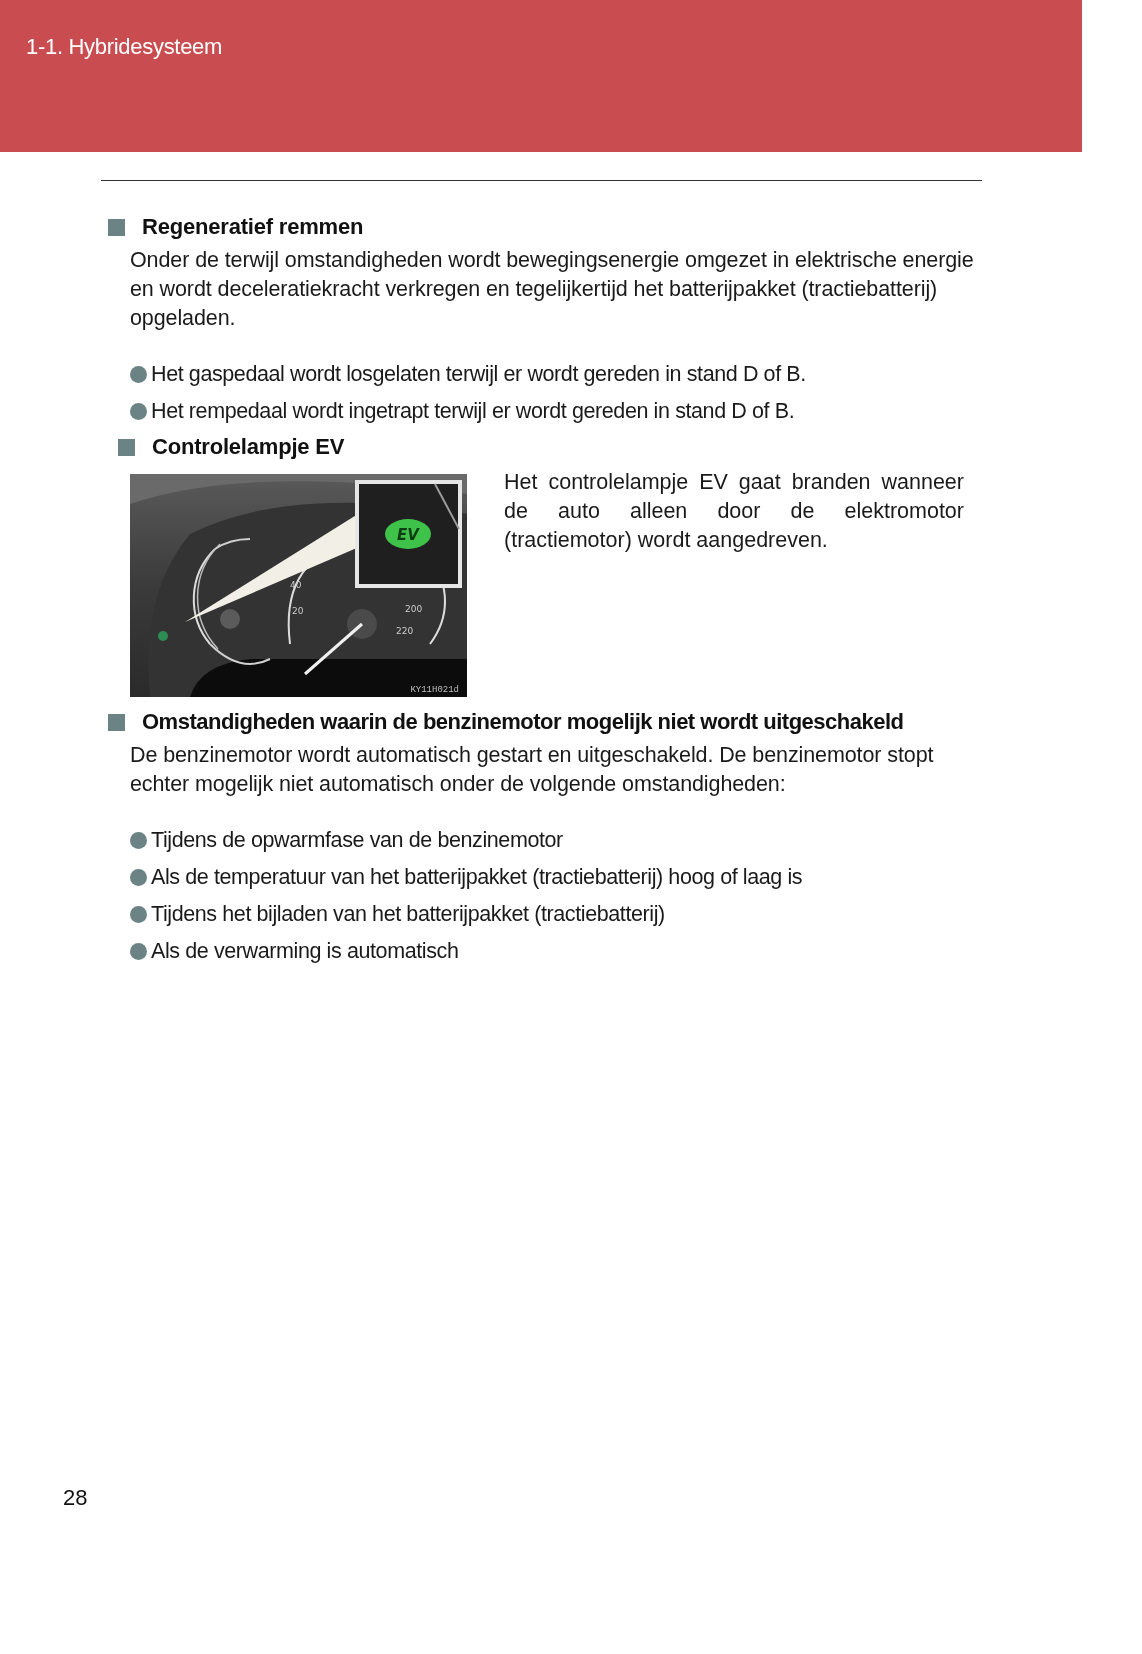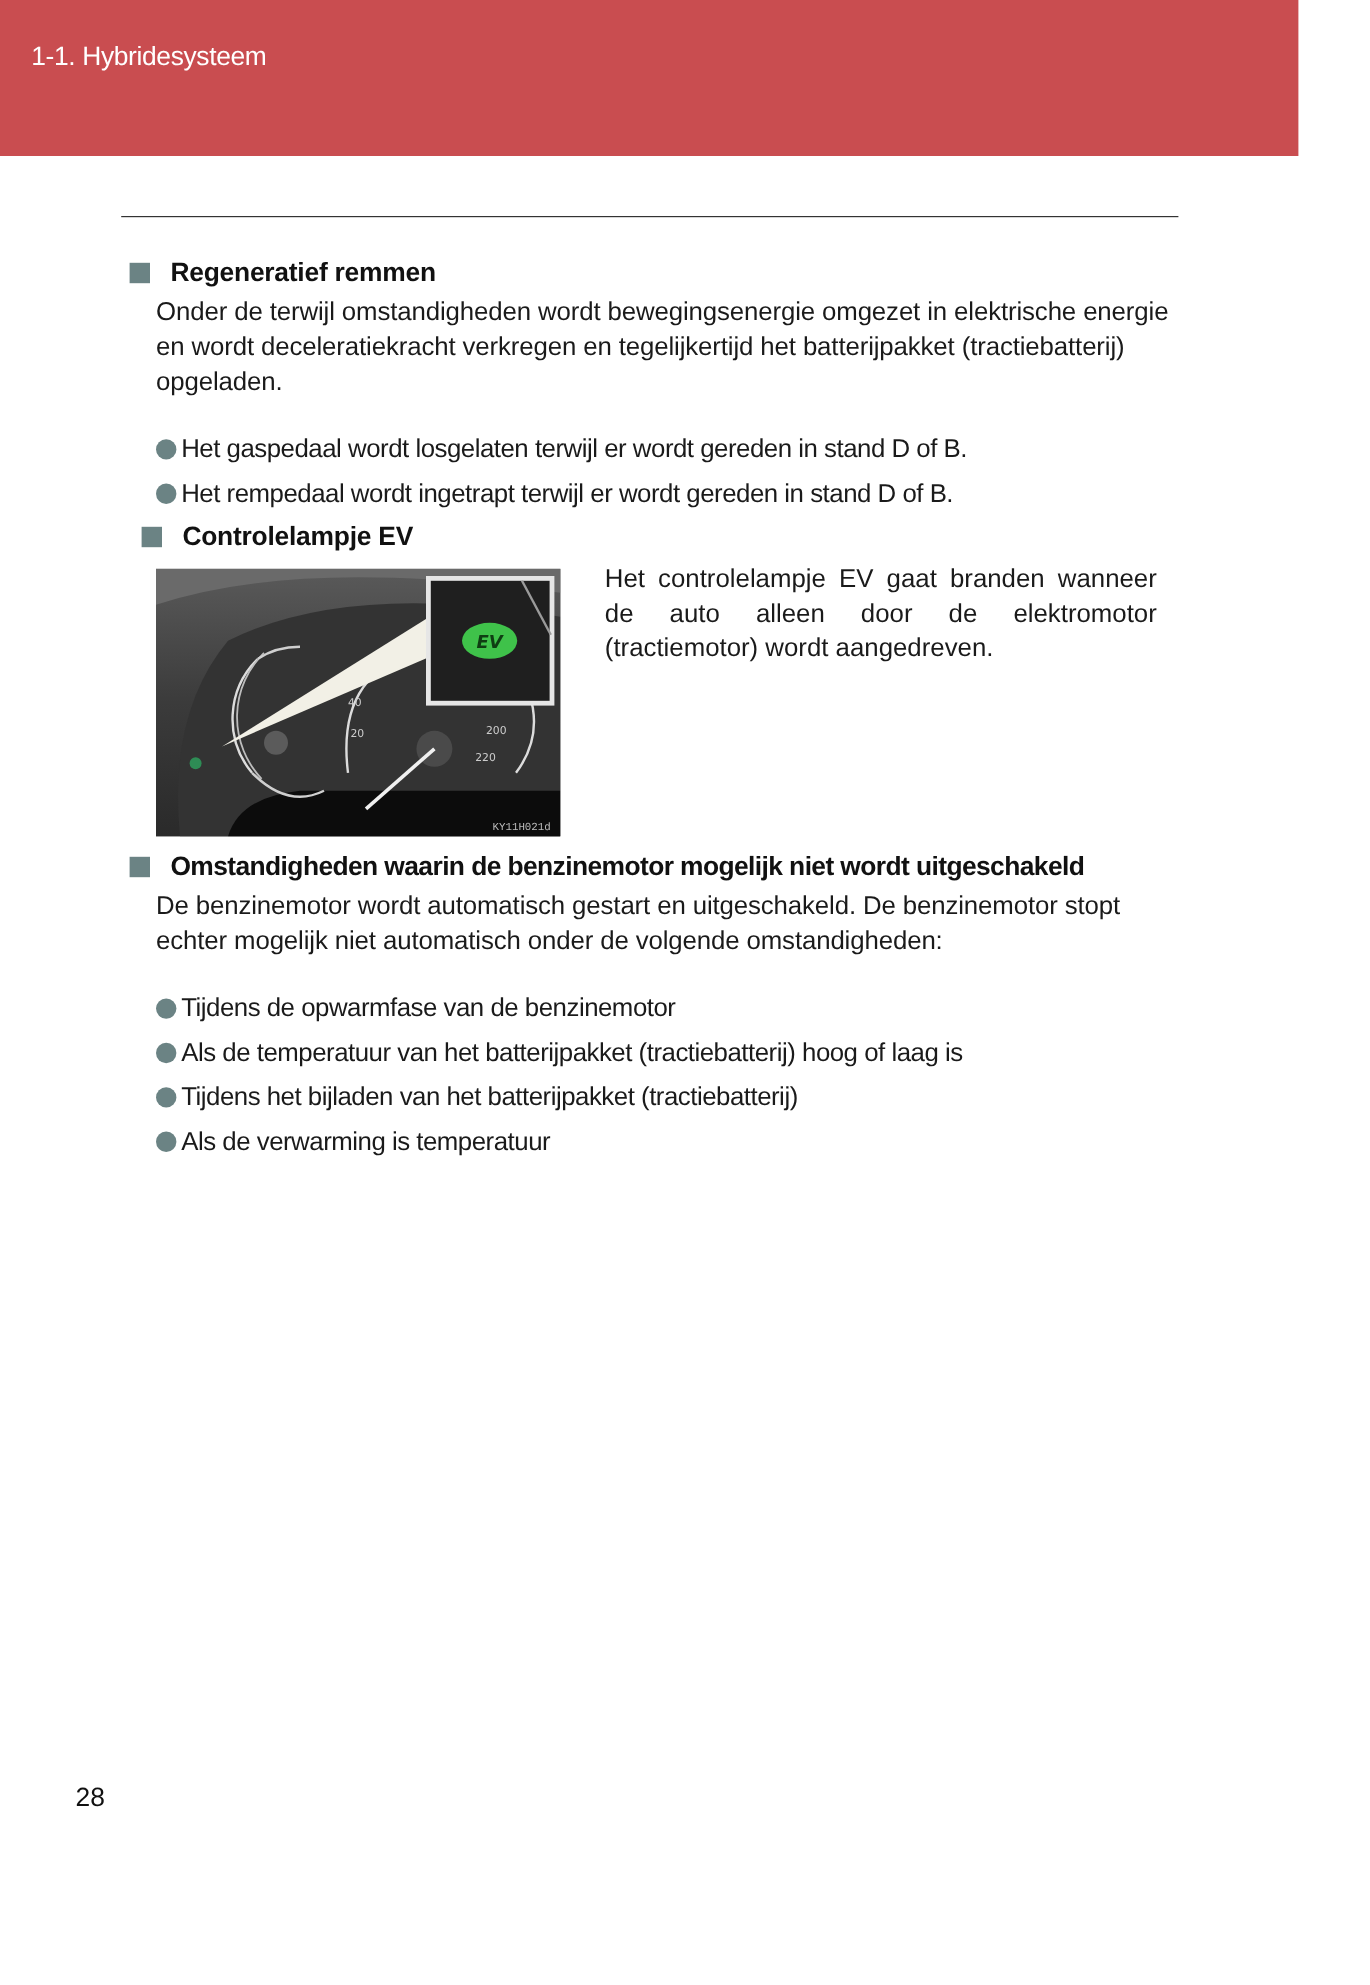--- a/index.html
+++ b/index.html
@@ -2,21 +2,21 @@
 <html><head>
   <meta charset="utf-8">
   <style>
     html, body { margin: 0; padding: 0; }
     body {
       width: 1142px; height: 1654px; position: relative; overflow: hidden;
       background: #ffffff; color: #1a1a1a;
       font-family: "Liberation Sans", "DejaVu Sans", sans-serif;
     }
     .header-band {
-      position: absolute; left: 0; top: 0; width: 1082px; height: 130px;
+      position: absolute; left: 0; top: 0; width: 1082px; height: 152px;
       background: #c94d50;
     }
     .header-title {
       position: absolute; left: 26px; top: 34px;
       color: #ffffff; font-size: 22px; letter-spacing: -0.3px;
     }
     .top-rule {
       position: absolute; left: 101px; top: 180px; width: 881px; height: 0;
       border-top: 1.5px solid #333333;
     }
@@ -154,19 +154,19 @@
       <li class="bullet-item">
         <span class="dot-bullet"></span>
         <span>Als de temperatuur van het batterijpakket (tractiebatterij) hoog of laag is</span>
       </li>
       <li class="bullet-item">
         <span class="dot-bullet"></span>
         <span>Tijdens het bijladen van het batterijpakket (tractiebatterij)</span>
       </li>
       <li class="bullet-item">
         <span class="dot-bullet"></span>
-        <span>Als de verwarming is temperatuur</span>
+        <span>Als de verwarming is automatisch</span>
       </li>
     </ul>
   </section>
 </div>
 
 <div class="page-number">28</div>
 
 </body></html>

